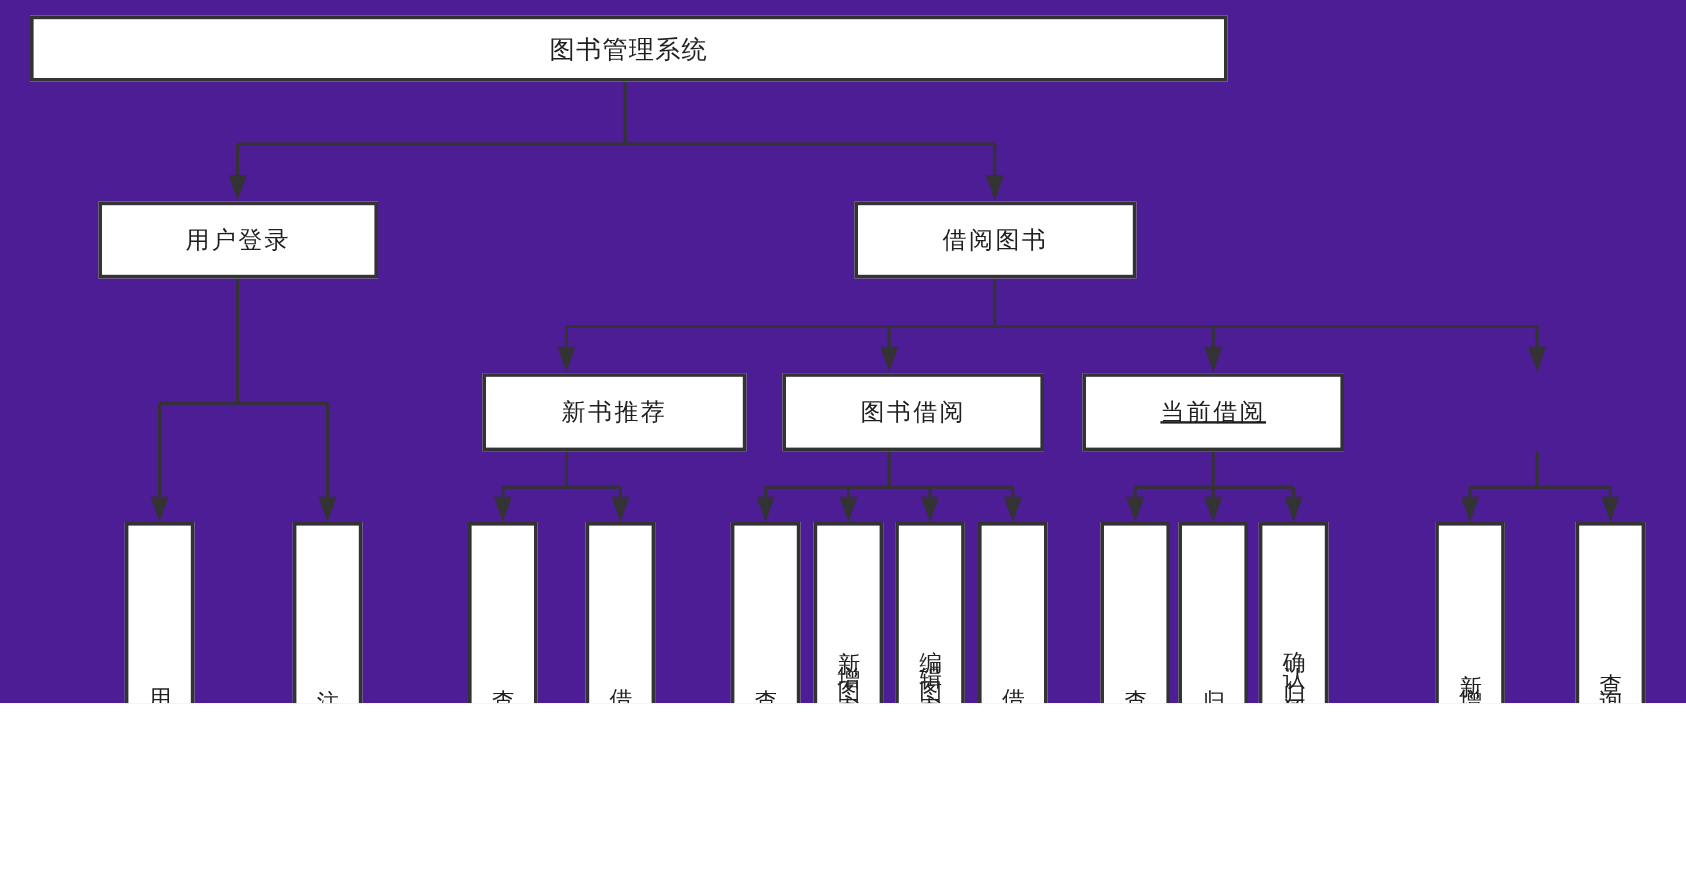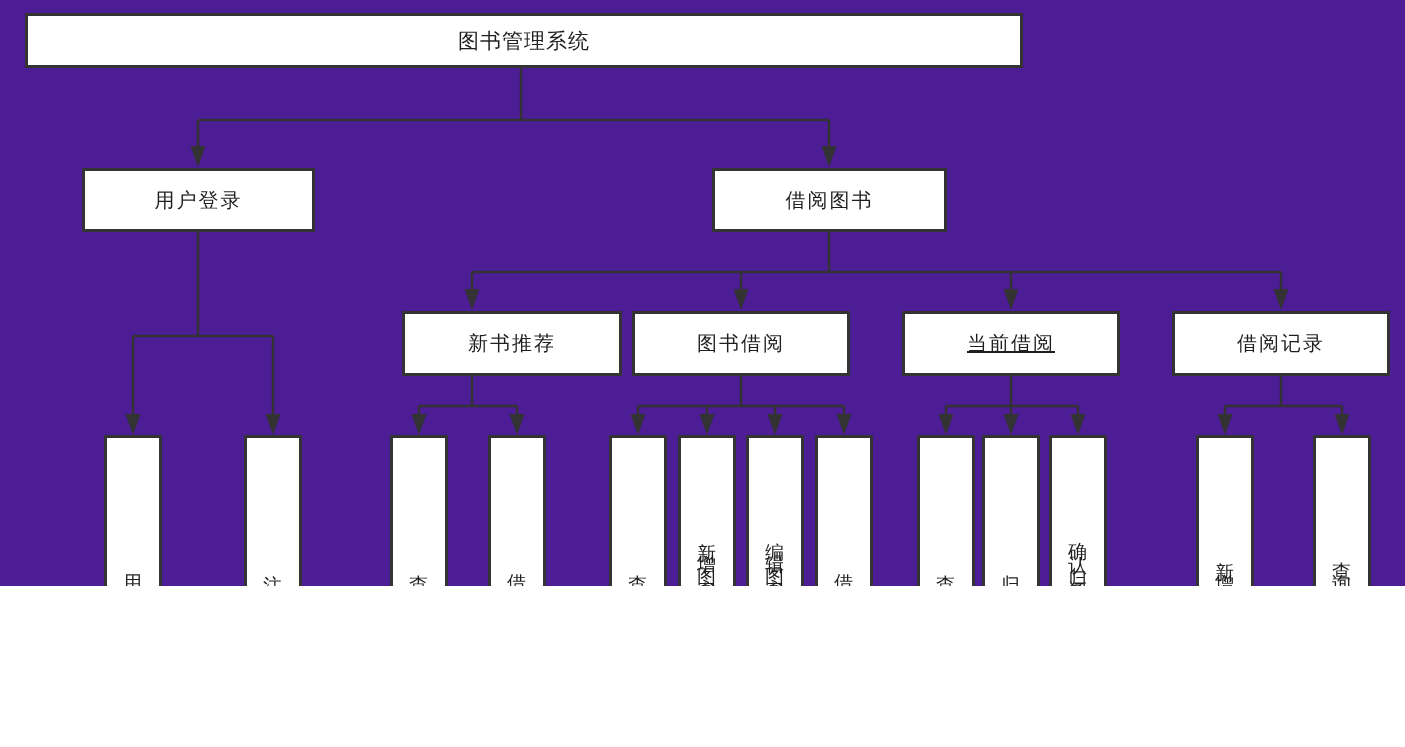--- a/index.html
+++ b/index.html
@@ -35,21 +35,21 @@
     letter-spacing: 13px;
     line-height: 1.0;
     white-space: nowrap;
   }
   
   .n-root      { left: 25px;  top: 13px;  width: 998px; height: 55px; }
   .n-login     { left: 82px;  top: 168px; width: 233px; height: 64px; }
   .n-mgmt      { left: 712px; top: 168px; width: 235px; height: 64px; }
   .n-l3        { top: 311px; height: 65px; }
   .n-newrec    { left: 362px;  width: 220px; margin-left: 40px; }
-  .n-bkborrow  { left: 632px;  width: 218px; }
+  .n-bkborrow  { left: 652px;  width: 218px; }
   .n-curborrow { left: 902px;  width: 218px; text-decoration: underline; }
   .n-records   { left: 1172px; width: 218px; }
   .leaf        { top: 435px; width: 58px; height: 300px; }
   .lf-a1 { left: 104px; }  .lf-a2 { left: 244px; }
   .lf-b1 { left: 390px; }  .lf-b2 { left: 488px; }
   .lf-c1 { left: 609px; }  .lf-c2 { left: 678px; }
   .lf-c3 { left: 746px; }  .lf-c4 { left: 815px; }
   .lf-d1 { left: 917px; }  .lf-d2 { left: 982px; }
   .lf-d3 { left: 1049px; } .lf-e1 { left: 1196px; }
   .lf-e2 { left: 1313px; }
@@ -160,23 +160,20 @@
 
   <div class="node h-node n-l3 n-newrec">
     <span>新书推荐</span>
   </div>
   <div class="node h-node n-l3 n-bkborrow">
     <span>图书借阅</span>
   </div>
   <div class="node h-node n-l3 n-curborrow">
     <span>当前借阅</span>
   </div>
-  <div class="node h-node n-l3 n-records">
-    <span>借阅记录</span>
-  </div>
 
   <div class="node v-node leaf lf-a1">
     <span class="vtext">用户登录</span>
   </div>
   <div class="node v-node leaf lf-a2">
     <span class="vtext">注销登录</span>
   </div>
 
   <div class="node v-node leaf lf-b1">
     <span class="vtext">查询图书</span>

